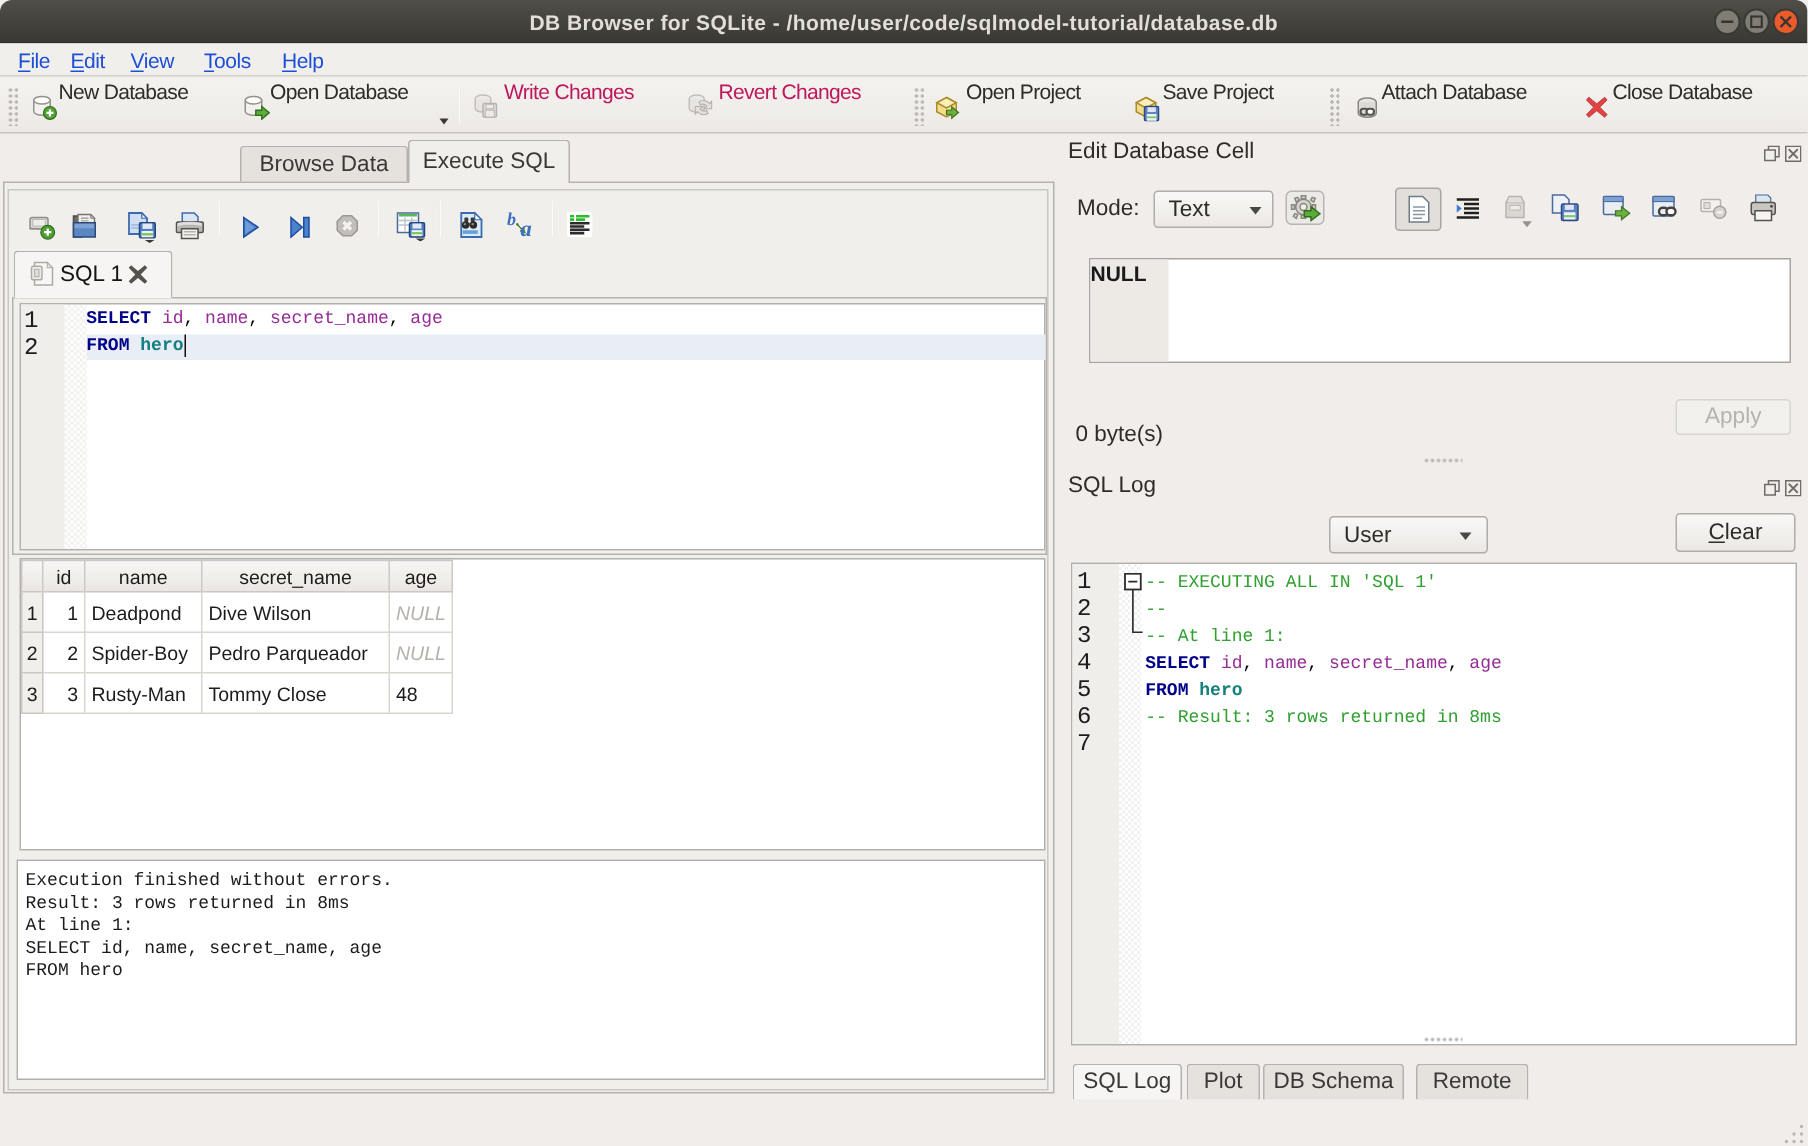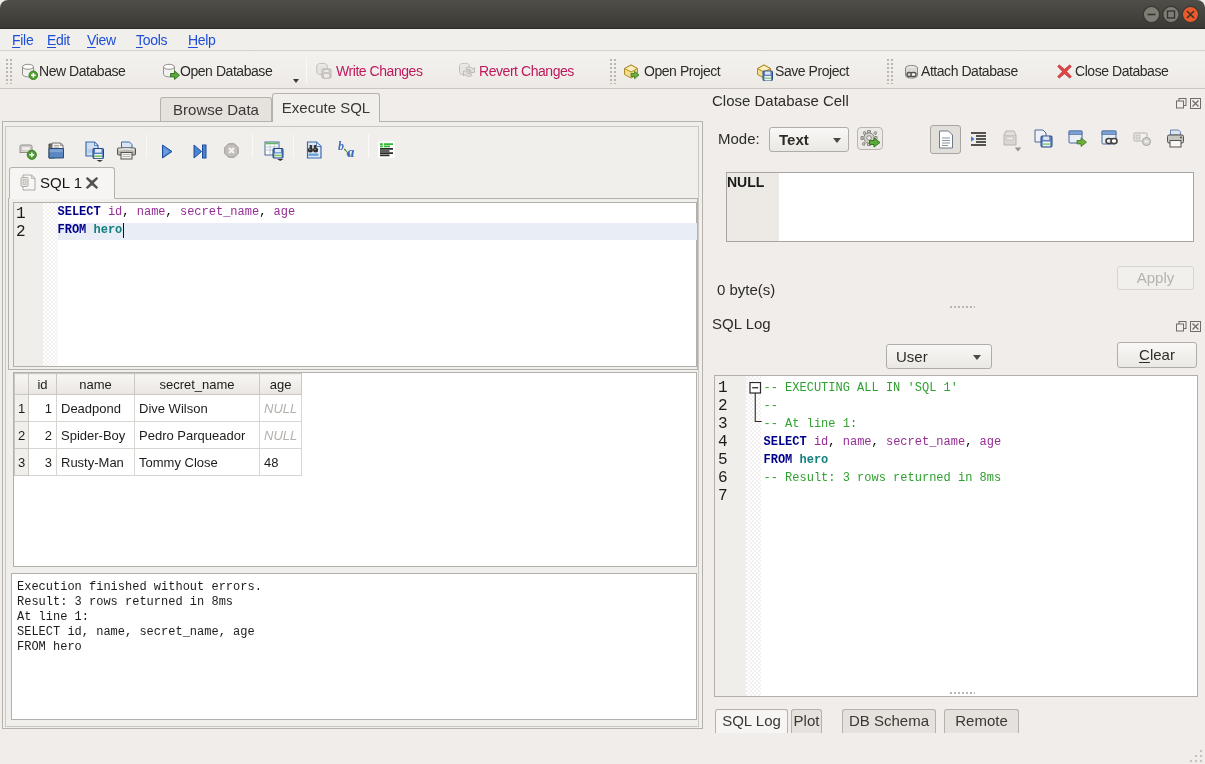--- a/index.html
+++ b/index.html
@@ -15,21 +15,21 @@
 #titletext { width:100%; text-align:center; top:7px; color:#e3dfd8;
   font-size:14px; font-weight:bold; letter-spacing:0.3px; }
 
 #menubar { top:29px; left:0; width:1205px; height:22px; background:#f1efec;
   border-bottom:1px solid #d5d1cc; }
 .menuitem { top:32px; font-size:14px; color:#1d4ed8; letter-spacing:-0.3px; }
 .menuitem u { text-decoration-thickness:1px; text-underline-offset:2px; }
 
 #toolbar { top:52px; left:0; width:1205px; height:37px; background:linear-gradient(#f4f2ef,#edeae6);
   border-bottom:1px solid #c9c5c0; }
-.tbitem { top:62px; height:18px; line-height:18px; font-size:14px; color:#2e2c29; letter-spacing:-0.45px; }
+.tbitem { top:52px; height:18px; line-height:18px; font-size:14px; color:#2e2c29; letter-spacing:-0.45px; }
 .tbdisabled { color:#be185d; }
 .tbsep { top:58px; width:1px; height:25px; background:#d3cfca; border-right:1px solid #fbfaf8; }
 .handle { background-image:radial-gradient(circle, #b9b5b0 1px, transparent 1.2px);
   background-size:4px 4px; }
 
 .tab { border:1px solid #b5b1ac; border-bottom:none; background:#e5e1dd;
   border-radius:3px 3px 0 0; font-size:15px; color:#3a3835; text-align:center; }
 .tabactive { background:#f1efec; }
 
 .whitebox { background:#fff; border:1px solid #b3afaa; }
@@ -46,20 +46,21 @@
 #grid td.null { color:#b4b0ab; font-style:italic; }
 .lognum { left:3px; font-size:16px; color:#1c1c1c; }
 .logline { left:48.5px; font-size:12px; white-space:pre; }
 .checker { background-image:conic-gradient(#e7e5e2 25%, transparent 0 50%, #e7e5e2 0 75%, transparent 0); background-size:4px 4px; opacity:0.55; }
 </style>
 </head>
 <body>
 <div id="win">
 
   <div id="titlebar" class="abs"></div>
+  <div id="titletext" class="abs">DB Browser for SQLite - /home/user/code/sqlmodel-tutorial/database.db</div>
   <svg class="abs" style="left:1142px; top:5px;" width="58" height="19" viewBox="0 0 58 19">
     <circle cx="9.5" cy="9.5" r="8.2" fill="#807d75" stroke="#3a3934" stroke-width="1.4"></circle>
     <path d="M5.5 9.5 h8" stroke="#35342f" stroke-width="1.6"></path>
     <circle cx="29" cy="9.5" r="8.2" fill="#807d75" stroke="#3a3934" stroke-width="1.4"></circle>
     <rect x="25.5" y="6" width="7" height="7" fill="none" stroke="#35342f" stroke-width="1.4"></rect>
     <circle cx="48.5" cy="9.5" r="8.2" fill="#ea5a2b" stroke="#3a3934" stroke-width="1.4"></circle>
     <path d="M45 6 l7 7 M52 6 l-7 7" stroke="#35342f" stroke-width="1.6"></path>
   </svg>
 
   <div id="menubar" class="abs"></div>
@@ -299,32 +300,32 @@
   <div class="abs handle" style="left:337px; top:568px; width:26px; height:4px;"></div>
 
   <div class="abs whitebox mono" style="left:11px; top:573px; width:686px; height:147px; z-index:3; font-size:12px; color:#1c1c1c; padding:6px 0 0 5px; line-height:15px; white-space:pre;">Execution finished without errors.
 Result: 3 rows returned in 8ms
 At line 1:
 SELECT id, name, secret_name, age
 FROM hero</div>
 
   <div class="abs handle" style="left:699px; top:428px; width:4px; height:34px;"></div>
 
-  <div class="abs" style="left:712px; top:92px; font-size:15px; color:#2e2c29;">Close Database Cell</div>
+  <div class="abs" style="left:712px; top:92px; font-size:15px; color:#2e2c29;">Edit Database Cell</div>
   <div class="abs" style="left:1176px; top:95px;"><svg width="11" height="11" viewBox="0 0 11 11">
     <rect x="3" y="0.5" width="7" height="7" fill="none" stroke="#6f6c66"></rect>
     <rect x="0.5" y="3" width="7" height="7" fill="#f1efec" stroke="#6f6c66"></rect>
   </svg></div>
   <div class="abs" style="left:1190px; top:95px;"><svg width="11" height="11" viewBox="0 0 11 11">
     <rect x="0.5" y="0.5" width="10" height="10" fill="none" stroke="#6f6c66"></rect>
     <path d="M2.5 2.5 l6 6 M8.5 2.5 l-6 6" stroke="#6f6c66" stroke-width="1.2"></path>
   </svg></div>
   <div class="abs" style="left:718px; top:130px; font-size:15px; color:#2e2c29;">Mode:</div>
   <div class="abs graybtn" style="left:769px; top:127px; width:80px; height:25px;">
-    <span class="abs" style="left:9px; top:3px;font-weight:bold;">Text</span>
+    <span class="abs" style="left:9px; top:3px;">Text</span>
     <span class="abs arrow-down" style="left:63px; top:10px;"></span>
   </div>
   <div class="abs" style="left:857px; top:127px; width:26px; height:23px; background:#eceae7; border:1px solid #b8b4af; border-radius:4px;"></div>
   <div class="abs" style="left:860px; top:129px;"><svg width="21" height="20" viewBox="0 0 21 20">
     <g fill="#d6d3cf" stroke="#8a8780" stroke-width="1">
       <path d="M7.5 1.5 h3 v2 h-3 z M7.5 14.5 h3 v2 h-3 z M1 7.5 h2 v3 H1 z M15 7.5 h2 v3 h-2 z M3.2 3.2 l2 -0.6 1 1.8 -2 1.4 z M13 14 l2 -0.6 1 1.8 -2 1.4 z M14.8 2.6 l2 0.6 -1 2.6 -2 -1.4 z M3.2 13.4 l2 0.6 -1 2.6 -2 -1.4 z"></path>
       <circle cx="9" cy="9" r="5.2"></circle>
     </g>
     <circle cx="9" cy="9" r="2.3" fill="#f1efec" stroke="#8a8780"></circle>
     <path d="M9.5 11.5 h4.5 v-2.6 l6 4.6 -6 4.6 v-2.6 h-4.5 z" fill="#5daa3c" stroke="#2e6e1a" stroke-width="0.9"></path>
@@ -418,21 +419,21 @@
     <div class="abs mono logline" style="top:5px; color:#30a030;">-- EXECUTING ALL IN 'SQL 1'</div>
     <div class="abs mono logline" style="top:23px; color:#30a030;">--</div>
     <div class="abs mono logline" style="top:41px; color:#30a030;">-- At line 1:</div>
     <div class="abs mono logline" style="top:59px;"><b style="color:#00008b;">SELECT</b> <span style="color:#952d95;">id</span>, <span style="color:#952d95;">name</span>, <span style="color:#952d95;">secret_name</span>, <span style="color:#952d95;">age</span></div>
     <div class="abs mono logline" style="top:77px;"><b style="color:#00008b;">FROM</b> <b style="color:#13807e;">hero</b></div>
     <div class="abs mono logline" style="top:95px; color:#30a030;">-- Result: 3 rows returned in 8ms</div>
   </div>
   <div class="abs handle" style="left:949px; top:691px; width:26px; height:4px;"></div>
 
   <div class="abs tab tabactive" style="left:715px; top:709px; width:73px; height:24px; line-height:22px; background:#f6f5f3;">SQL Log</div>
-  <div class="abs tab" style="left:791px; top:709px; width:31px; height:24px; line-height:22px;">Plot</div>
+  <div class="abs tab" style="left:791px; top:709px; width:49px; height:24px; line-height:22px;">Plot</div>
   <div class="abs tab" style="left:842px; top:709px; width:94px; height:24px; line-height:22px;">DB Schema</div>
   <div class="abs tab" style="left:944px; top:709px; width:75px; height:24px; line-height:22px;">Remote</div>
 
   <div class="abs" style="left:1141px; top:741px; font-size:15px; color:#9c9892;margin-top:28px;">UTF-8</div>
   <svg class="abs" style="left:1189px; top:749px;" width="14" height="14" viewBox="0 0 14 14">
     <g fill="#b9b5b0">
         <circle cx="12" cy="2" r="1.1"></circle>
         <circle cx="7" cy="7" r="1.1"></circle>
         <circle cx="12" cy="7" r="1.1"></circle>
         <circle cx="2" cy="12" r="1.1"></circle>

